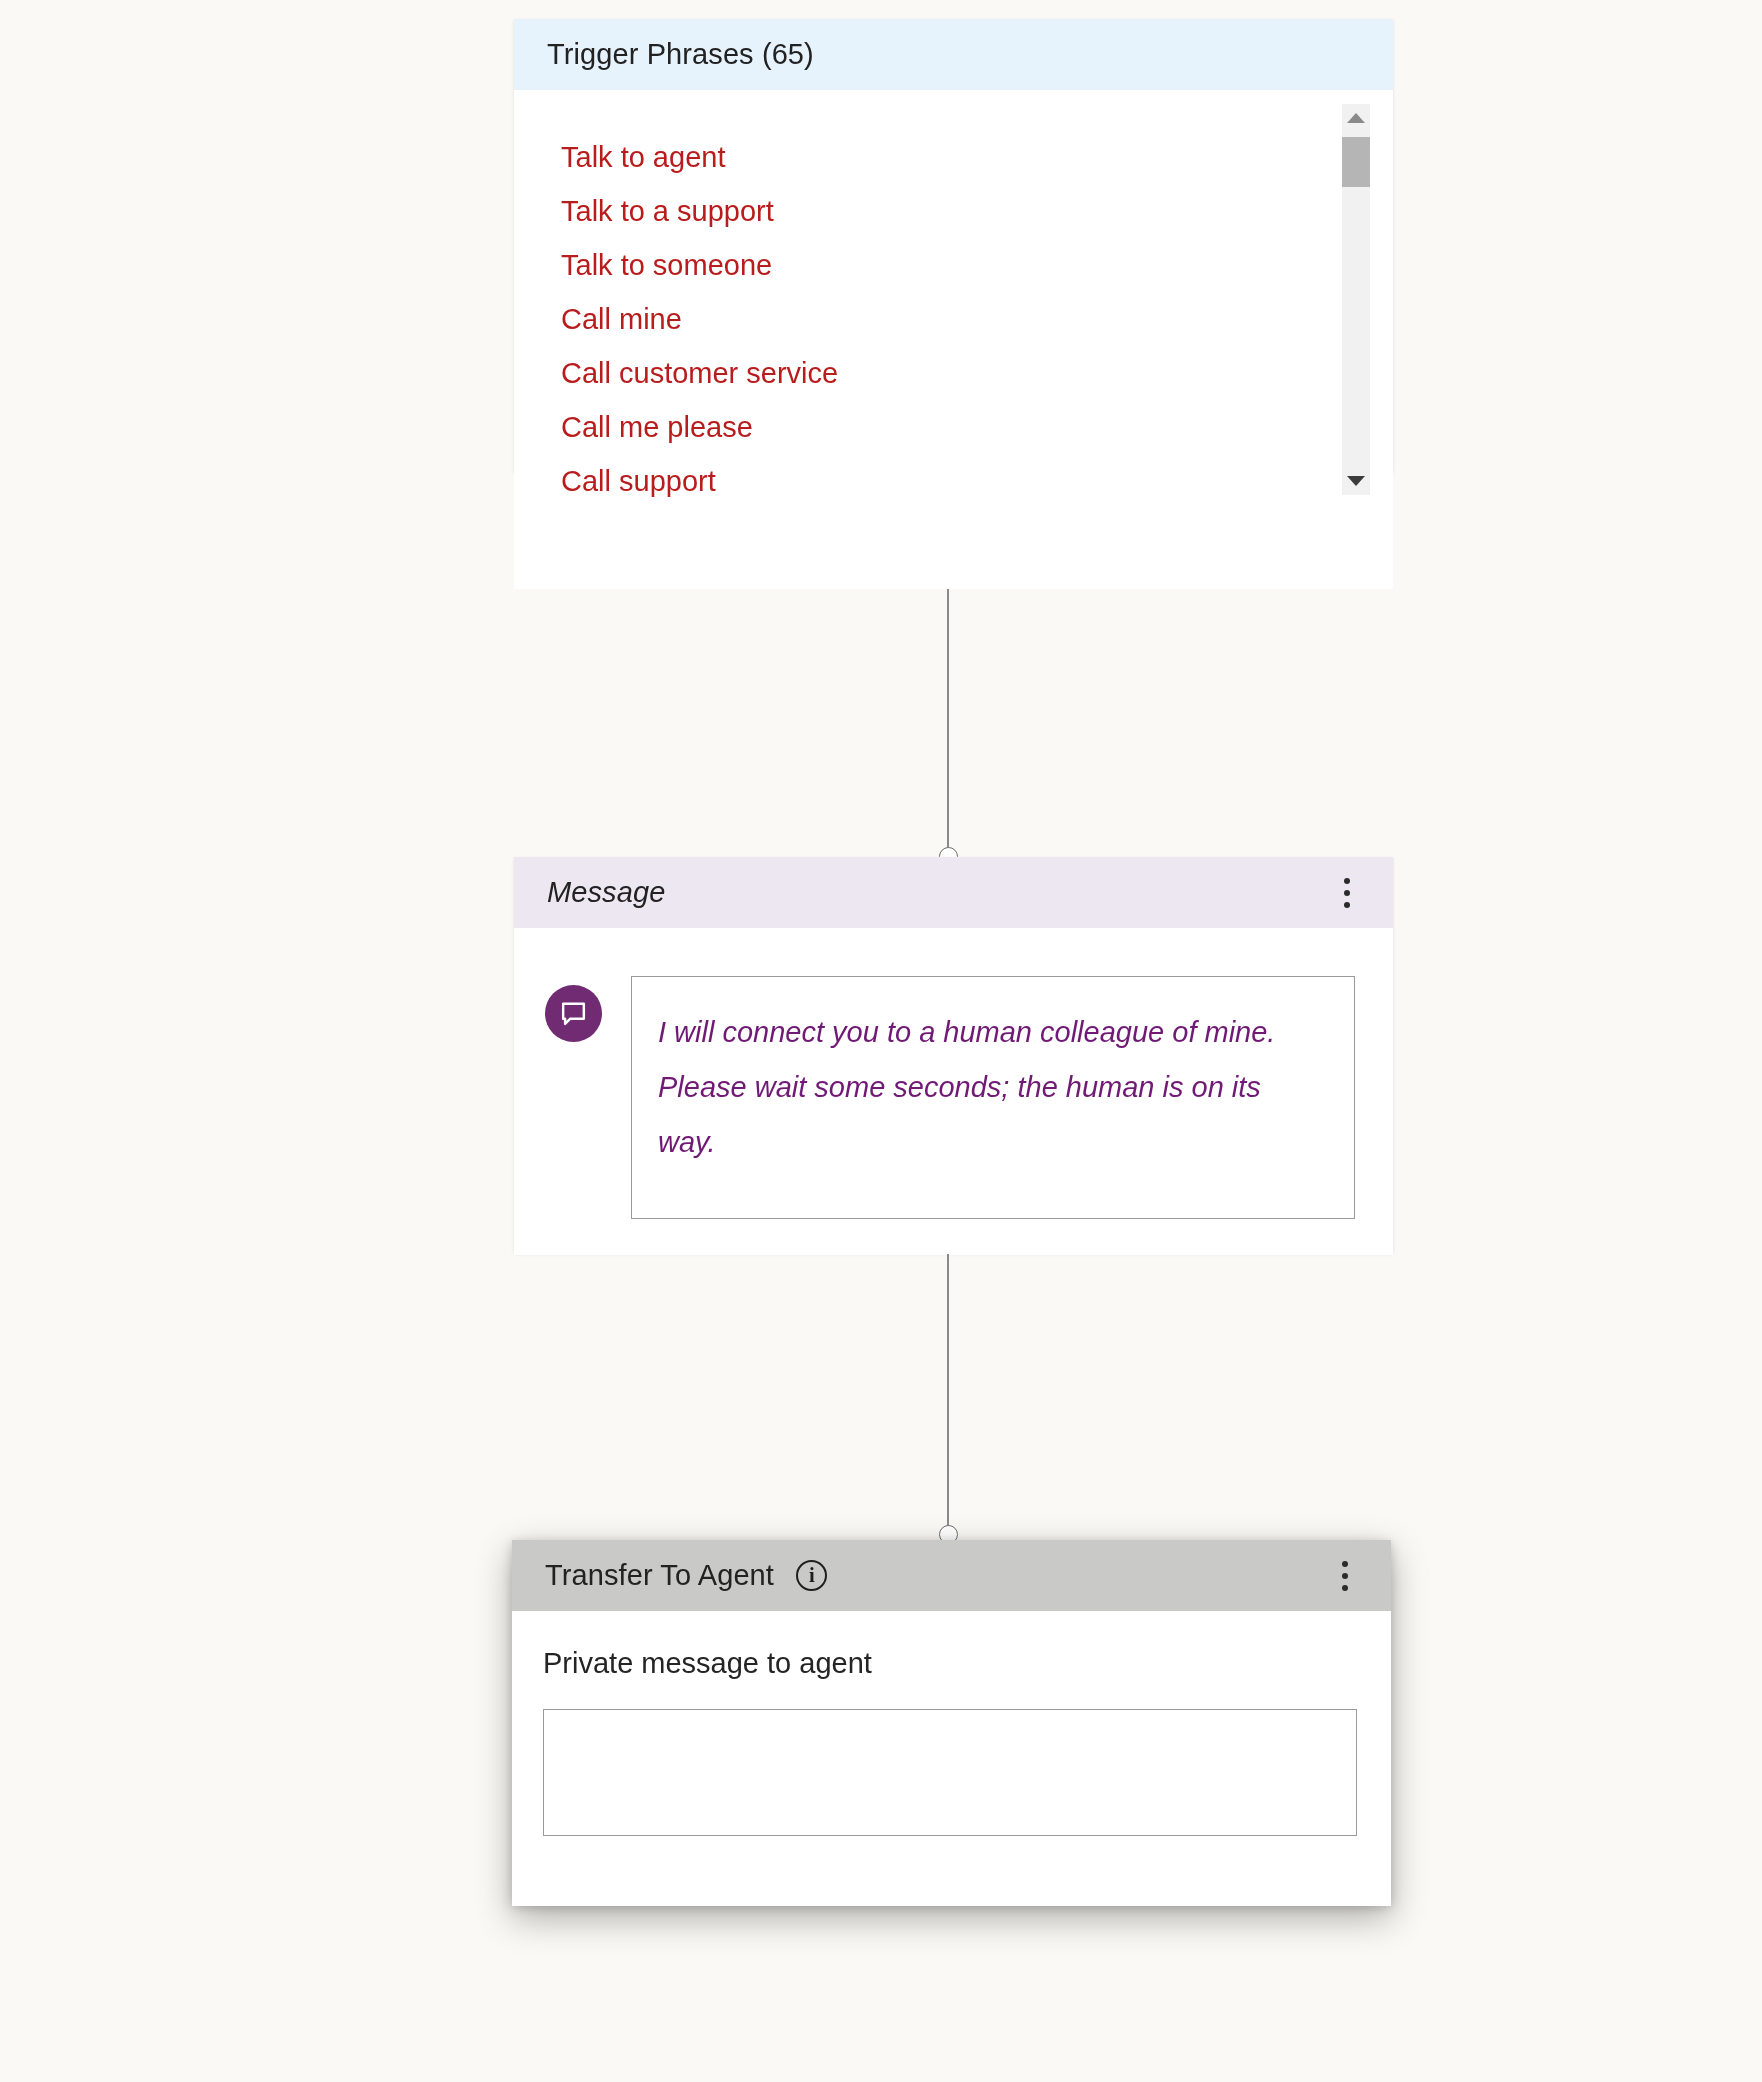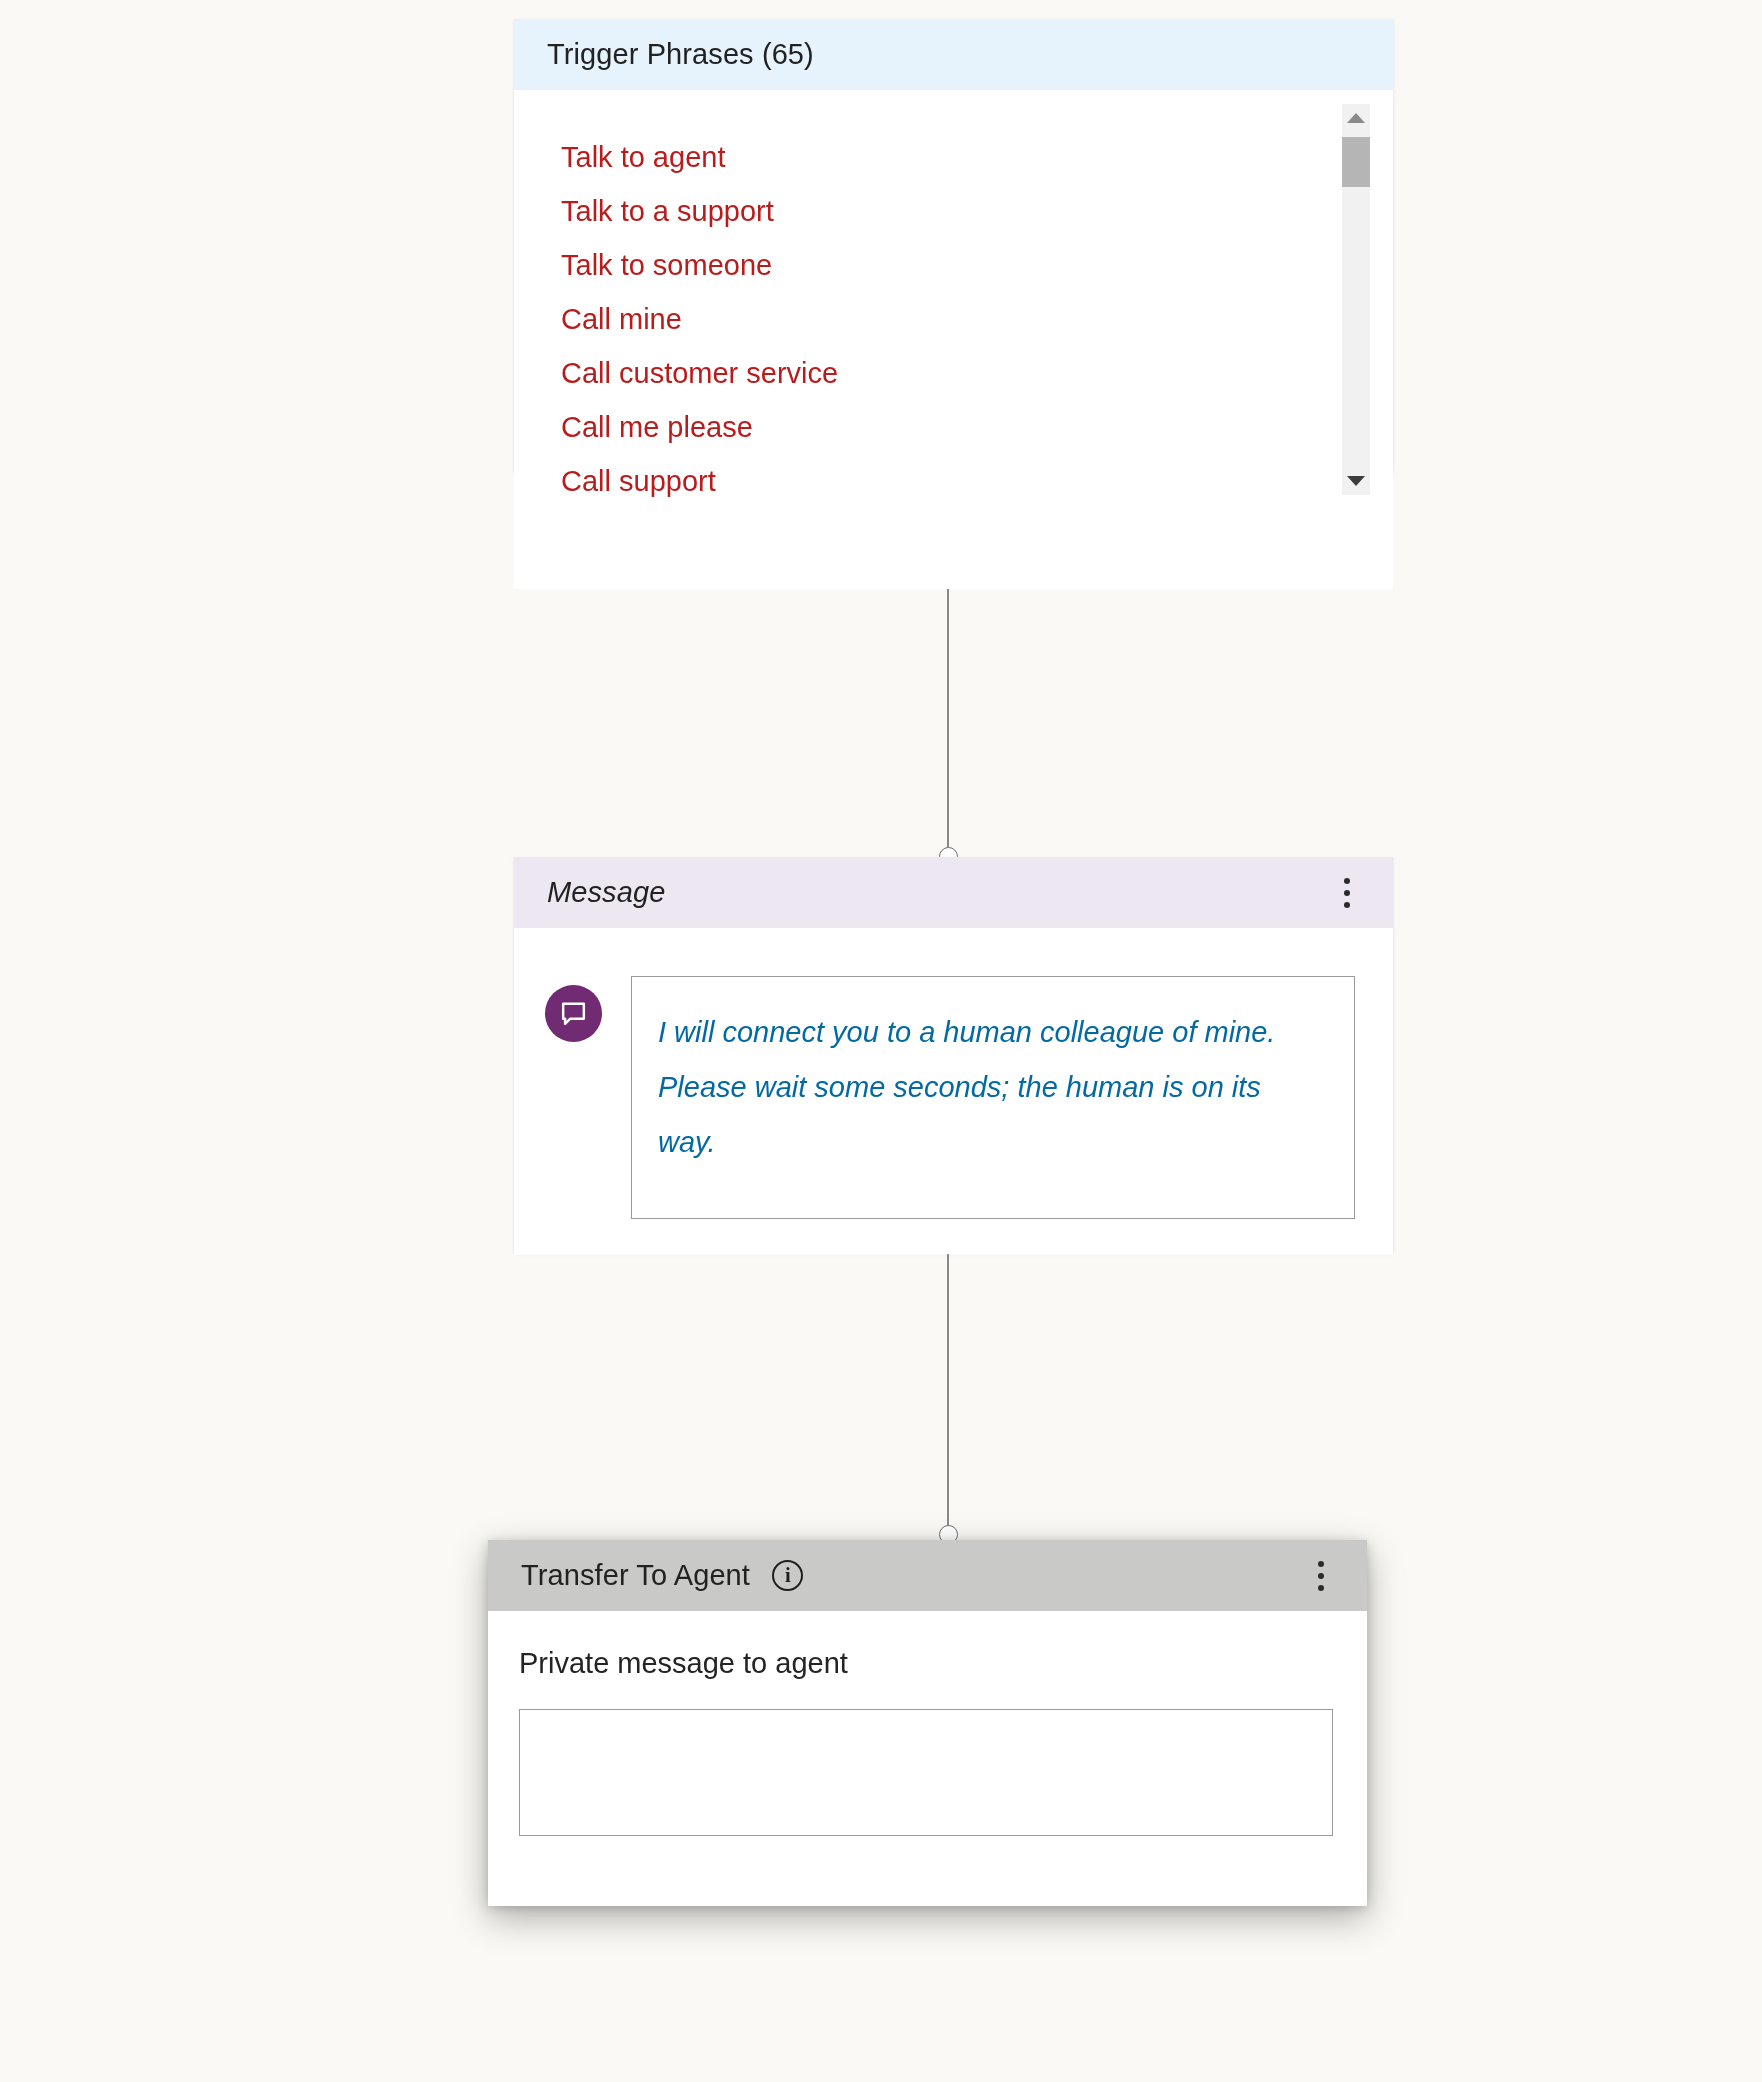--- a/index.html
+++ b/index.html
@@ -166,21 +166,21 @@
     flex: 1 1 auto;
     border: 1.2px solid #9a9a9a;
     background: #ffffff;
     padding: 27.5px 31px 31px 26px;
     box-sizing: border-box;
     min-height: 243px;
   }
   .msg-text {
     font-size: 29px;
     line-height: 55px;
-    color: #0369a1;
+    color: #701a75;
   }
 
   
   .kebab {
     display: flex;
     flex-direction: column;
     align-items: center;
     justify-content: center;
     gap: 6px;
     width: 34px;
@@ -190,21 +190,21 @@
   .kebab span {
     display: block;
     width: 6px;
     height: 6px;
     border-radius: 50%;
     background: #2b2b2b;
   }
 
   
   #transfer-node {
-    left: 488px;
+    left: 512px;
     top: 1540px;
     width: 879px;
     height: 366px;
     box-shadow: 0 12px 34px rgba(0,0,0,0.30), 0 1.7px 10.3px rgba(0,0,0,0.18);
   }
   #transfer-node .node-header {
     background: #c9c9c7;
     justify-content: space-between;
   }
   .header-left {

